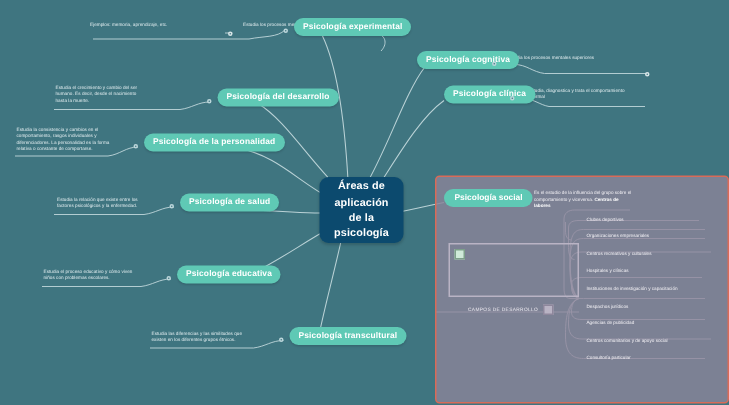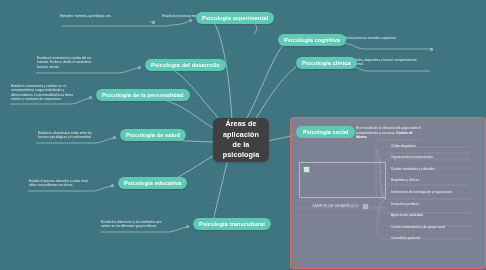--- a/index.html
+++ b/index.html
@@ -36,21 +36,21 @@
     justify-content: center;
     text-align: center;
     border-radius: 9px;
     font-weight: bold;
     color: #ffffff;
     letter-spacing: 0.1px;
     line-height: 1.1;
     z-index: 4;
   }
   .node-center {
-    background: #404040;
+    background: #0c4a6e;
     border-radius: 6px;
     font-size: 7.2px;
     padding: 16px 5px;
     line-height: 1.45;
     box-shadow: 0 1px 2px rgba(0,0,0,0.18);
   }
   .node-topic {
     background: #5fc9b5;
     font-size: 5.6px;
     padding: 3px 6px;

